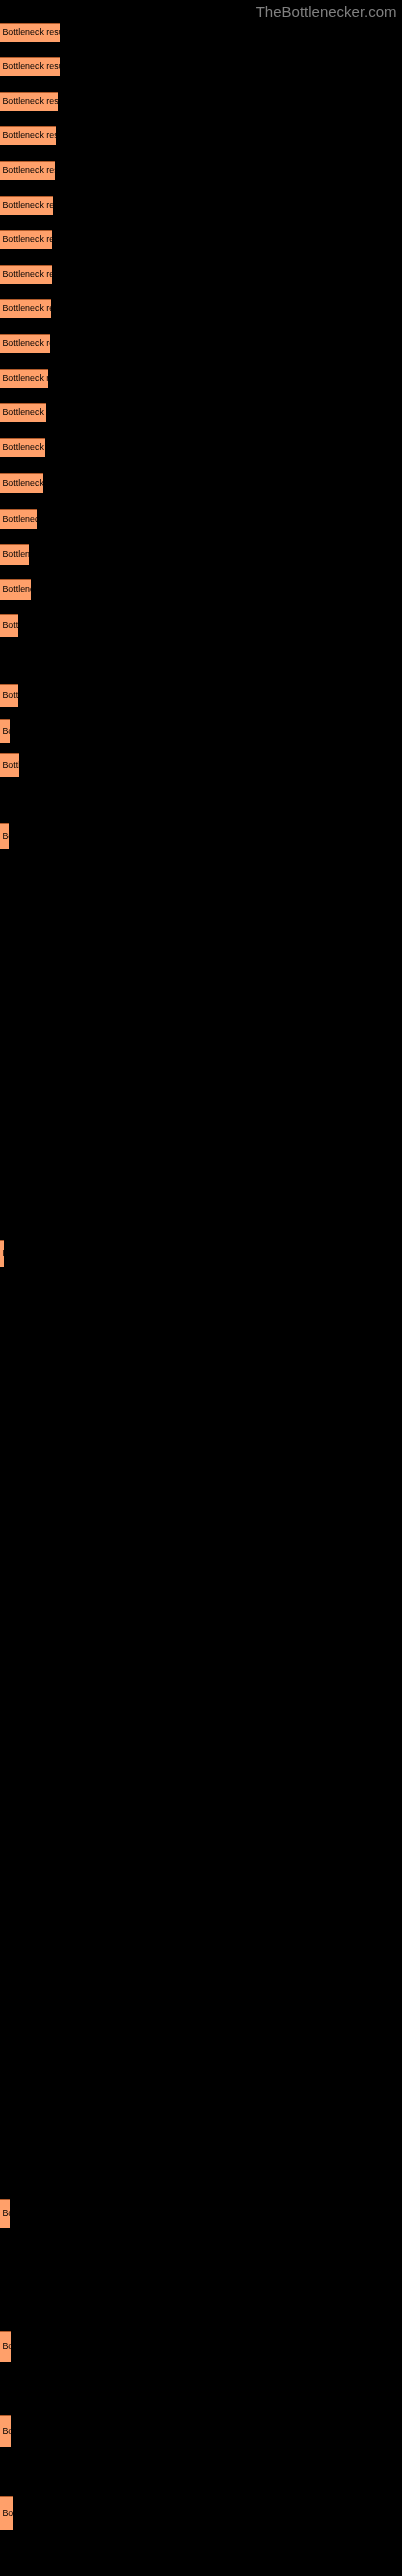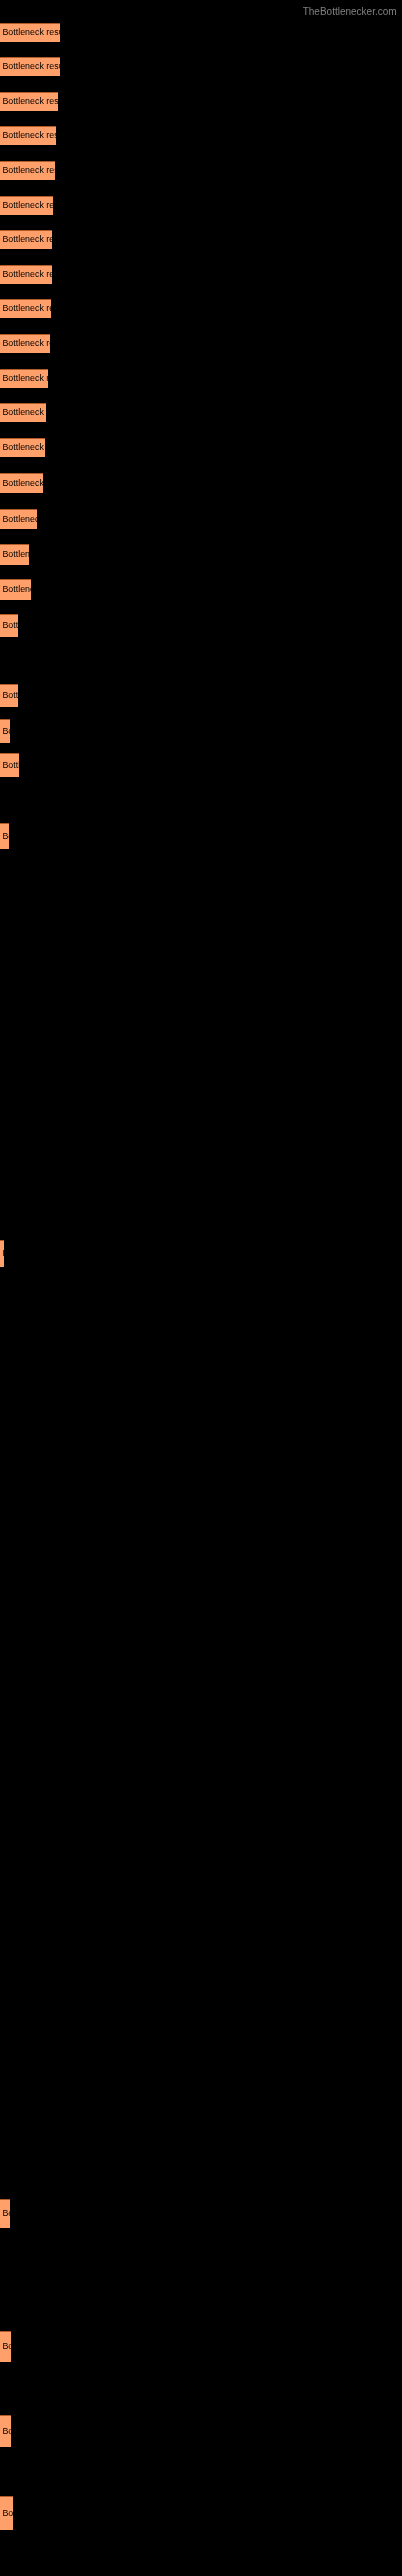--- a/index.html
+++ b/index.html
@@ -14,21 +14,21 @@
     height: 2576px;
     background: #000000;
     overflow: hidden;
     font-family: "Liberation Sans", sans-serif;
   }
   #site-title {
     position: absolute;
     right: 6.4px;
     top: 1.6px;
     color: #808080;
-    font-size: 10px;
+    font-size: 15px;
     font-family: "Liberation Sans", sans-serif;
     letter-spacing: 0px;
     white-space: nowrap;
     line-height: 19.3px;
   }
   .bar {
     position: absolute;
     left: 0;
     background: #ffa06a;
     border-top: 1.6px solid #b05a2a;

